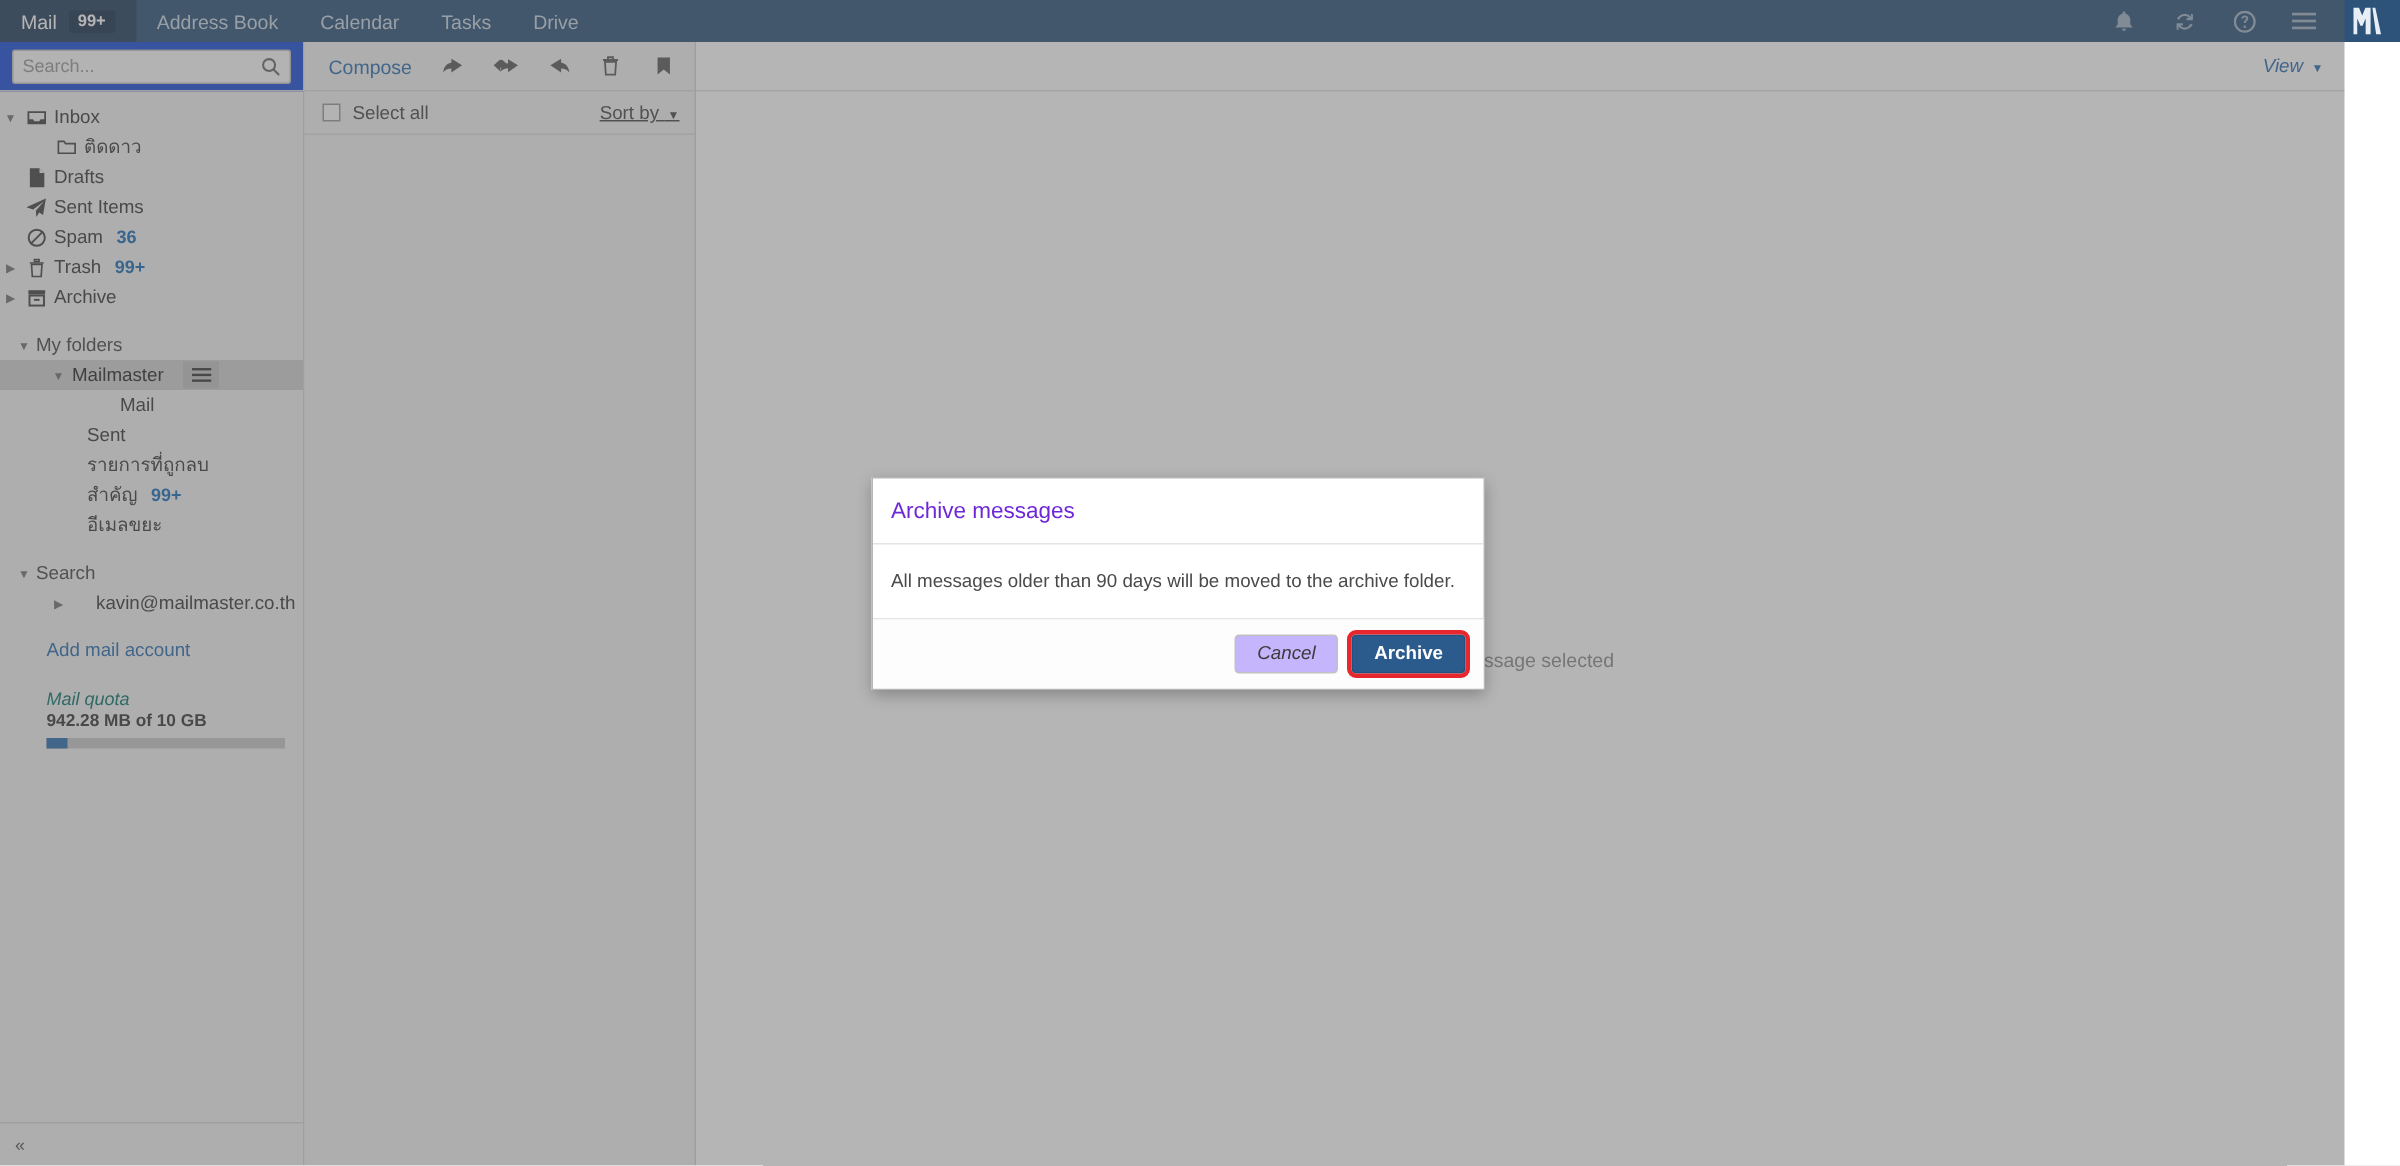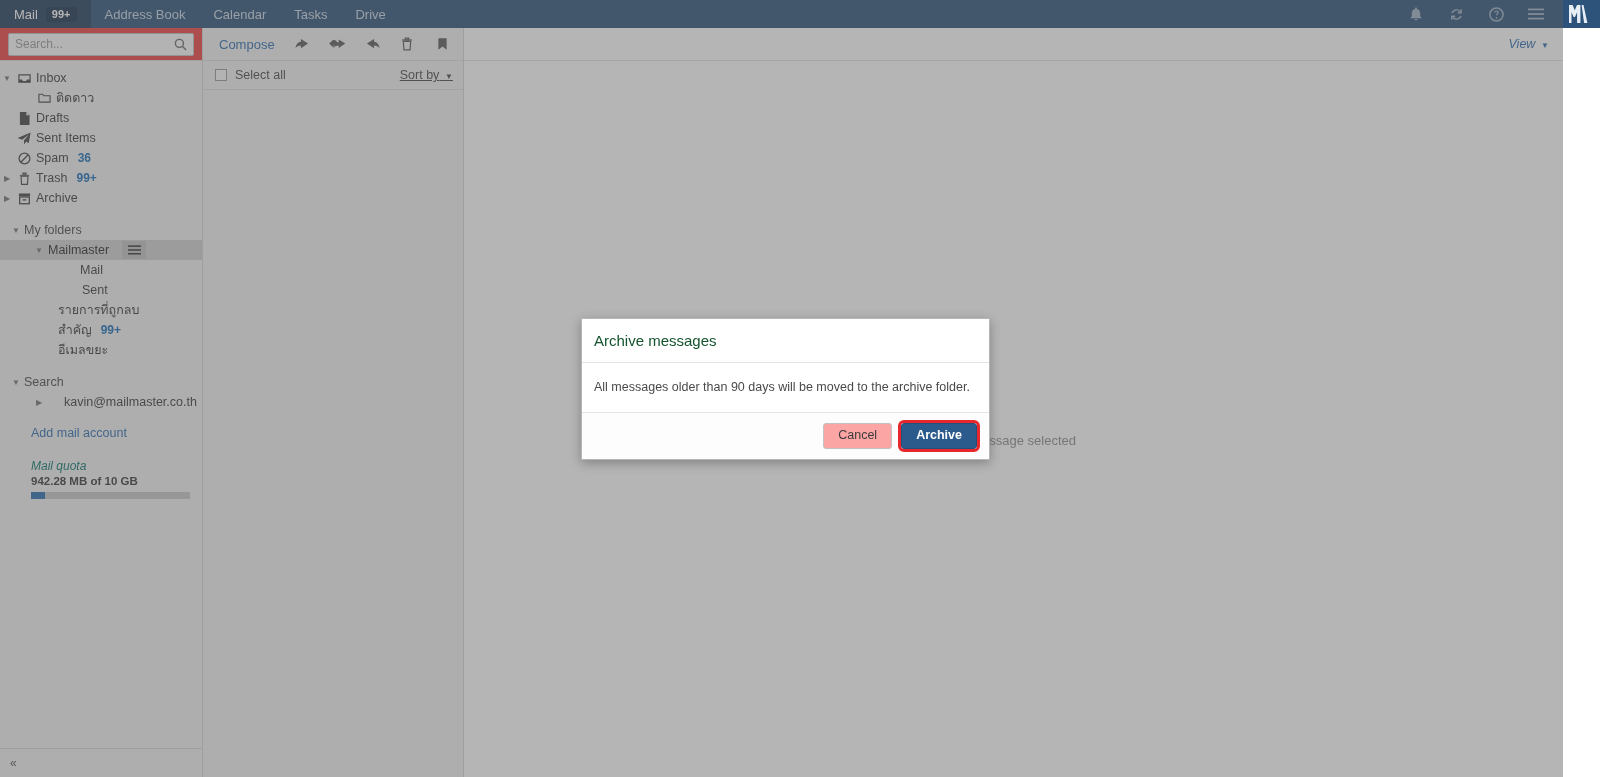--- a/index.html
+++ b/index.html
@@ -45,21 +45,21 @@
   
   .sidebar {
     position: absolute; top: 28px; left: 0; width: 203px; bottom: 0;
     background: #f2f2f2;
     border-right: 1px solid #d8d8d8;
   }
   .search-row {
     height: 33px; display: flex; align-items: center;
     padding: 0 8px;
     border-bottom: 1px solid #dcdcdc;
-    background: #ef4444;
+    background: #1d4ed8;
   }
   .search-box {
     flex: 1; height: 23px;
     border: 1px solid #c4c4c4; background: #fbfbfb;
     display: flex; align-items: center;
     padding: 0 6px; border-radius: 2px;
   }
   .search-box input {
     flex: 1; border: 0; outline: 0; background: transparent;
     font-family: "Liberation Sans", sans-serif; font-size: 12px; color: #555;
@@ -174,36 +174,36 @@
     position: absolute; z-index: 50;
     left: 581px; top: 318px; width: 409px;
     background: #ffffff;
     border: 1px solid #b6b6b6;
     box-shadow: 0 3px 10px rgba(0,0,0,0.28);
   }
   .dlg-head {
     padding: 13px 16px 13px 12px;
     border-bottom: 1px solid #e4e4e4;
   }
-  .dlg-title { font-size: 15px; color: #14532d; }
+  .dlg-title { font-size: 15px; color: #6d28d9; }
   .dlg-body {
     padding: 17px 12px 18px 12px;
     border-bottom: 1px solid #e4e4e4;
     font-size: 12.5px; color: #4a4a4a;
   }
   .dlg-foot {
     padding: 10px 12px; display: flex; justify-content: flex-end; gap: 9px;
     background: #fdfdfd;
   }
   .btn {
     font-family: "Liberation Sans", sans-serif;
     font-size: 12.5px; padding: 5px 14px;
     border-radius: 3px; cursor: pointer; line-height: 1.1;
   }
-  .btn-cancel { background: #fca5a5; border: 1px solid #c2c2c2; color: #3b3b3b; }
+  .btn-cancel { background: #c4b5fd; border: 1px solid #c2c2c2; color: #3b3b3b; font-style: italic; }
   .btn-primary {
     background: #2b5a8c; border: 1px solid #24507e; color: #ffffff;
     font-weight: bold;
     outline: 3px solid #e8262d;
   }
 </style>
 </head>
 <body>
 
 <div id="app">
@@ -369,21 +369,21 @@
             <rect x="0" y="0" width="14" height="1.7"></rect>
             <rect x="0" y="4.1" width="14" height="1.7"></rect>
             <rect x="0" y="8.2" width="14" height="1.7"></rect>
           </svg>
         </span>
       </div>
 
       <div class="row" style="padding-left:78px">
         <span class="row-label">Mail</span>
       </div>
-      <div class="row" style="padding-left:80px">
+      <div class="row" style="padding-left:56px">
         <span class="row-label">Sent</span>
       </div>
       <div class="row" style="padding-left:56px">
         <span class="row-label">รายการที่ถูกลบ</span>
       </div>
       <div class="row" style="padding-left:56px">
         <span class="row-label">สำคัญ</span>
         <span class="count">99+</span>
       </div>
       <div class="row" style="padding-left:56px">

